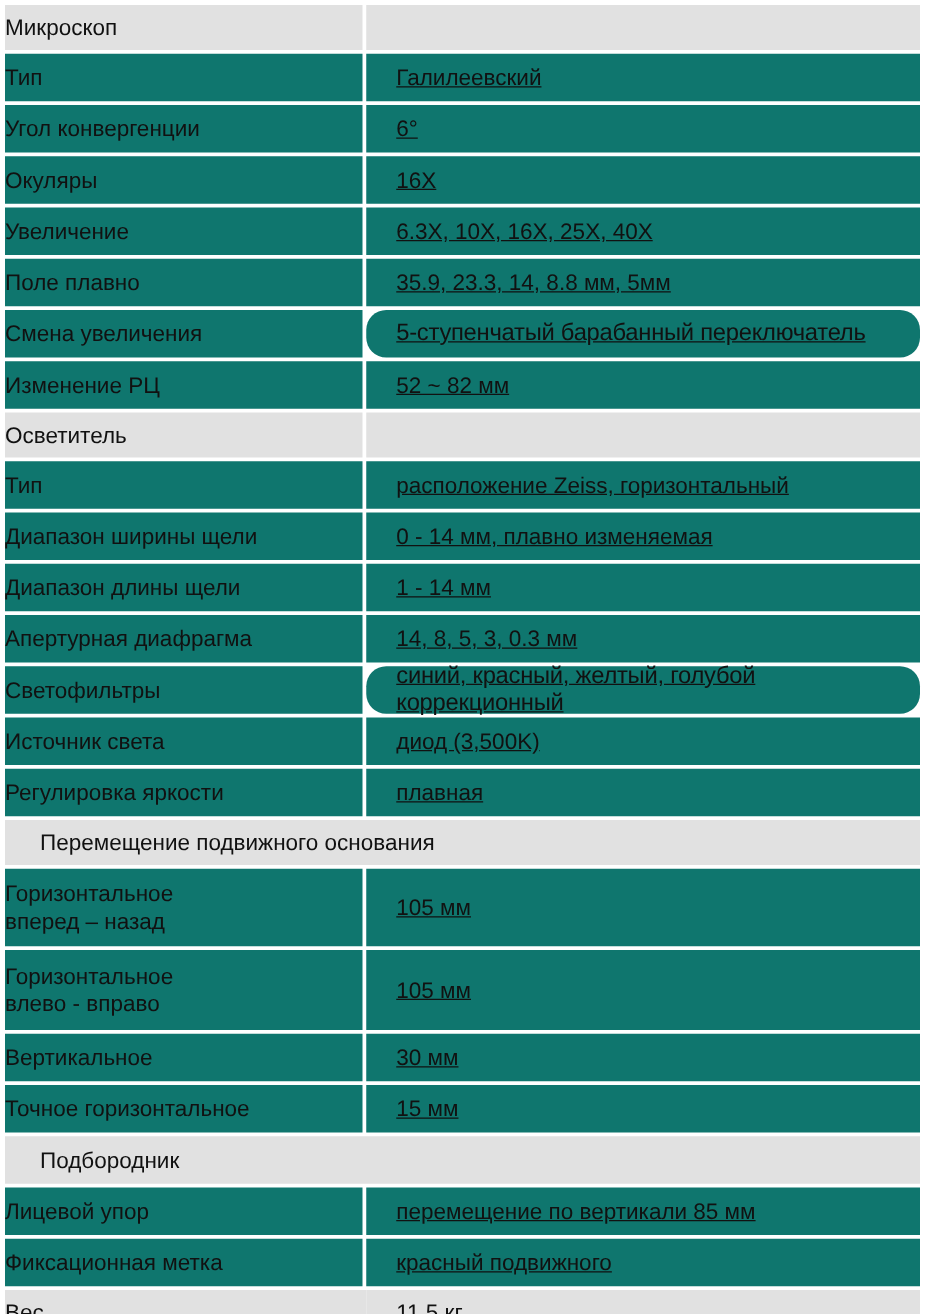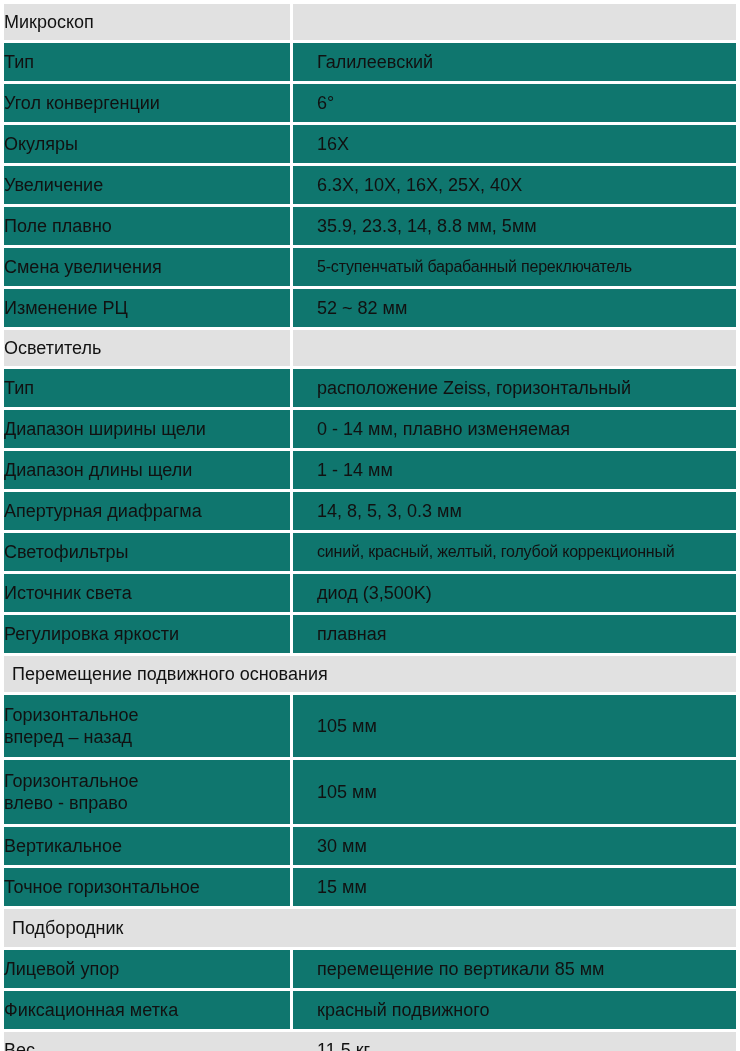--- a/index.html
+++ b/index.html
@@ -31,33 +31,34 @@
       font-size: 18px;
       line-height: 22px;
     }
     .cell.key {
       width: 286px;
       margin-right: 3px;
     }
     .cell.val {
       flex: 1;
       padding-left: 24px;
+      text-decoration: underline;
     }
     .row.data .cell { background: #0f766e; }
     .row.section .cell { background: #e1e1e1; }
     .row.full .cell.wide {
       flex: 1;
-      padding-left: 8px;
+      padding-left: 28px;
       background: #e1e1e1;
     }
     .h36 { height: 36px; }
     .h38 { height: 38px; }
     .h62 { height: 62px; }
     .h64 { height: 64px; }
-    .small { font-size: 16px; letter-spacing: -0.2px; }
+    .small { font-size: 19px; letter-spacing: -0.2px; border-radius: 16px; }
     .weight-row {
       display: flex;
       margin-bottom: 0;
     }
     .weight-row .cell.key {
       background: #e1e1e1;
       margin-right: 0;
       width: 289px;
     }
     .weight-row .cell.val {

